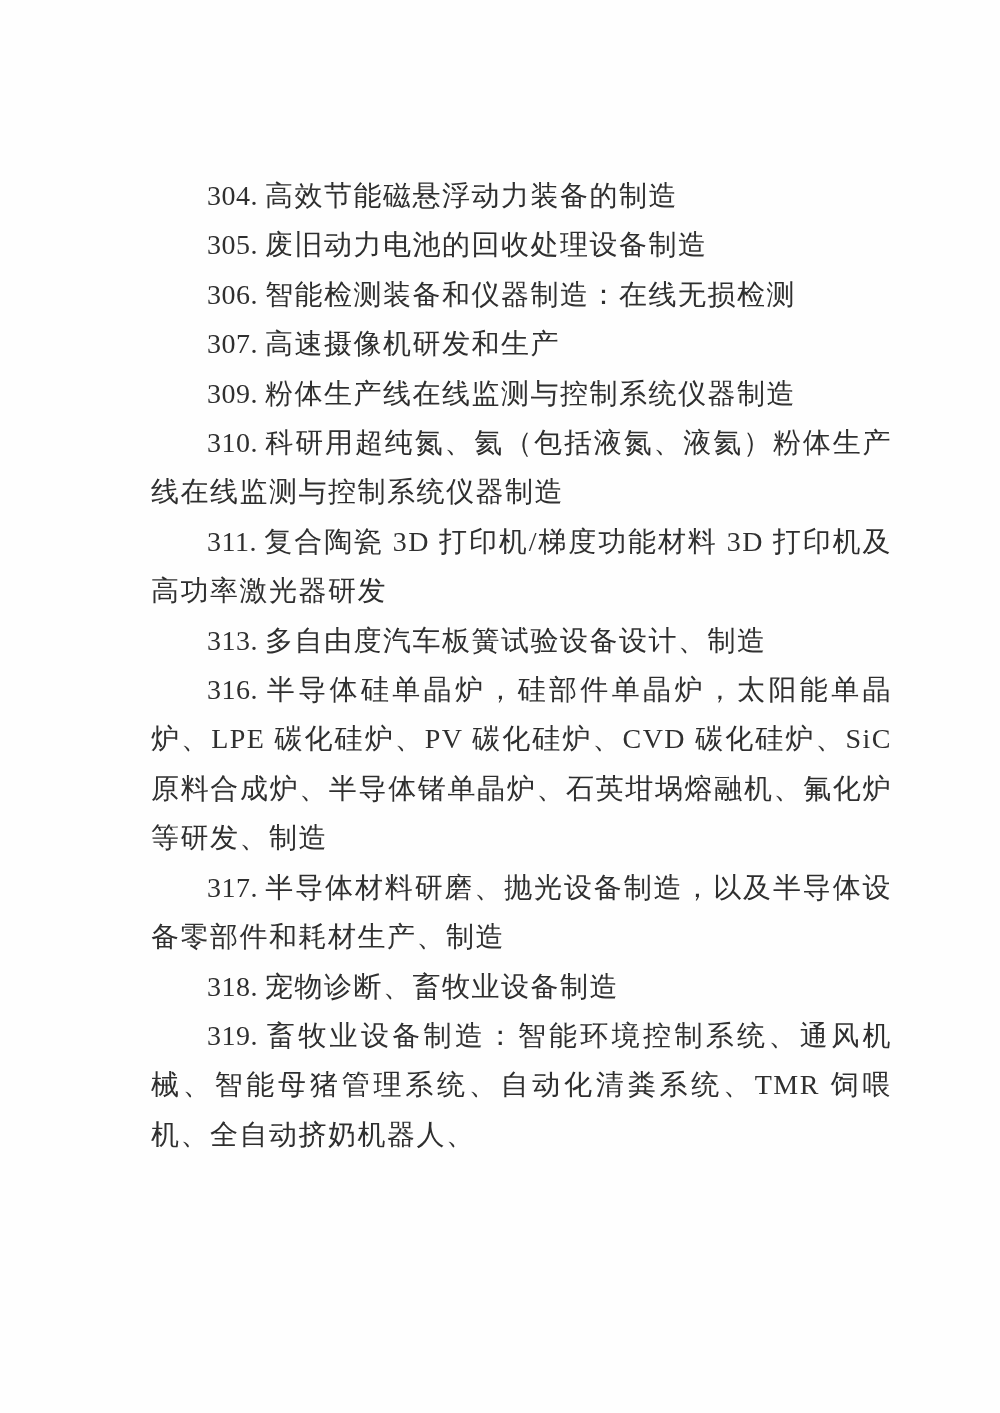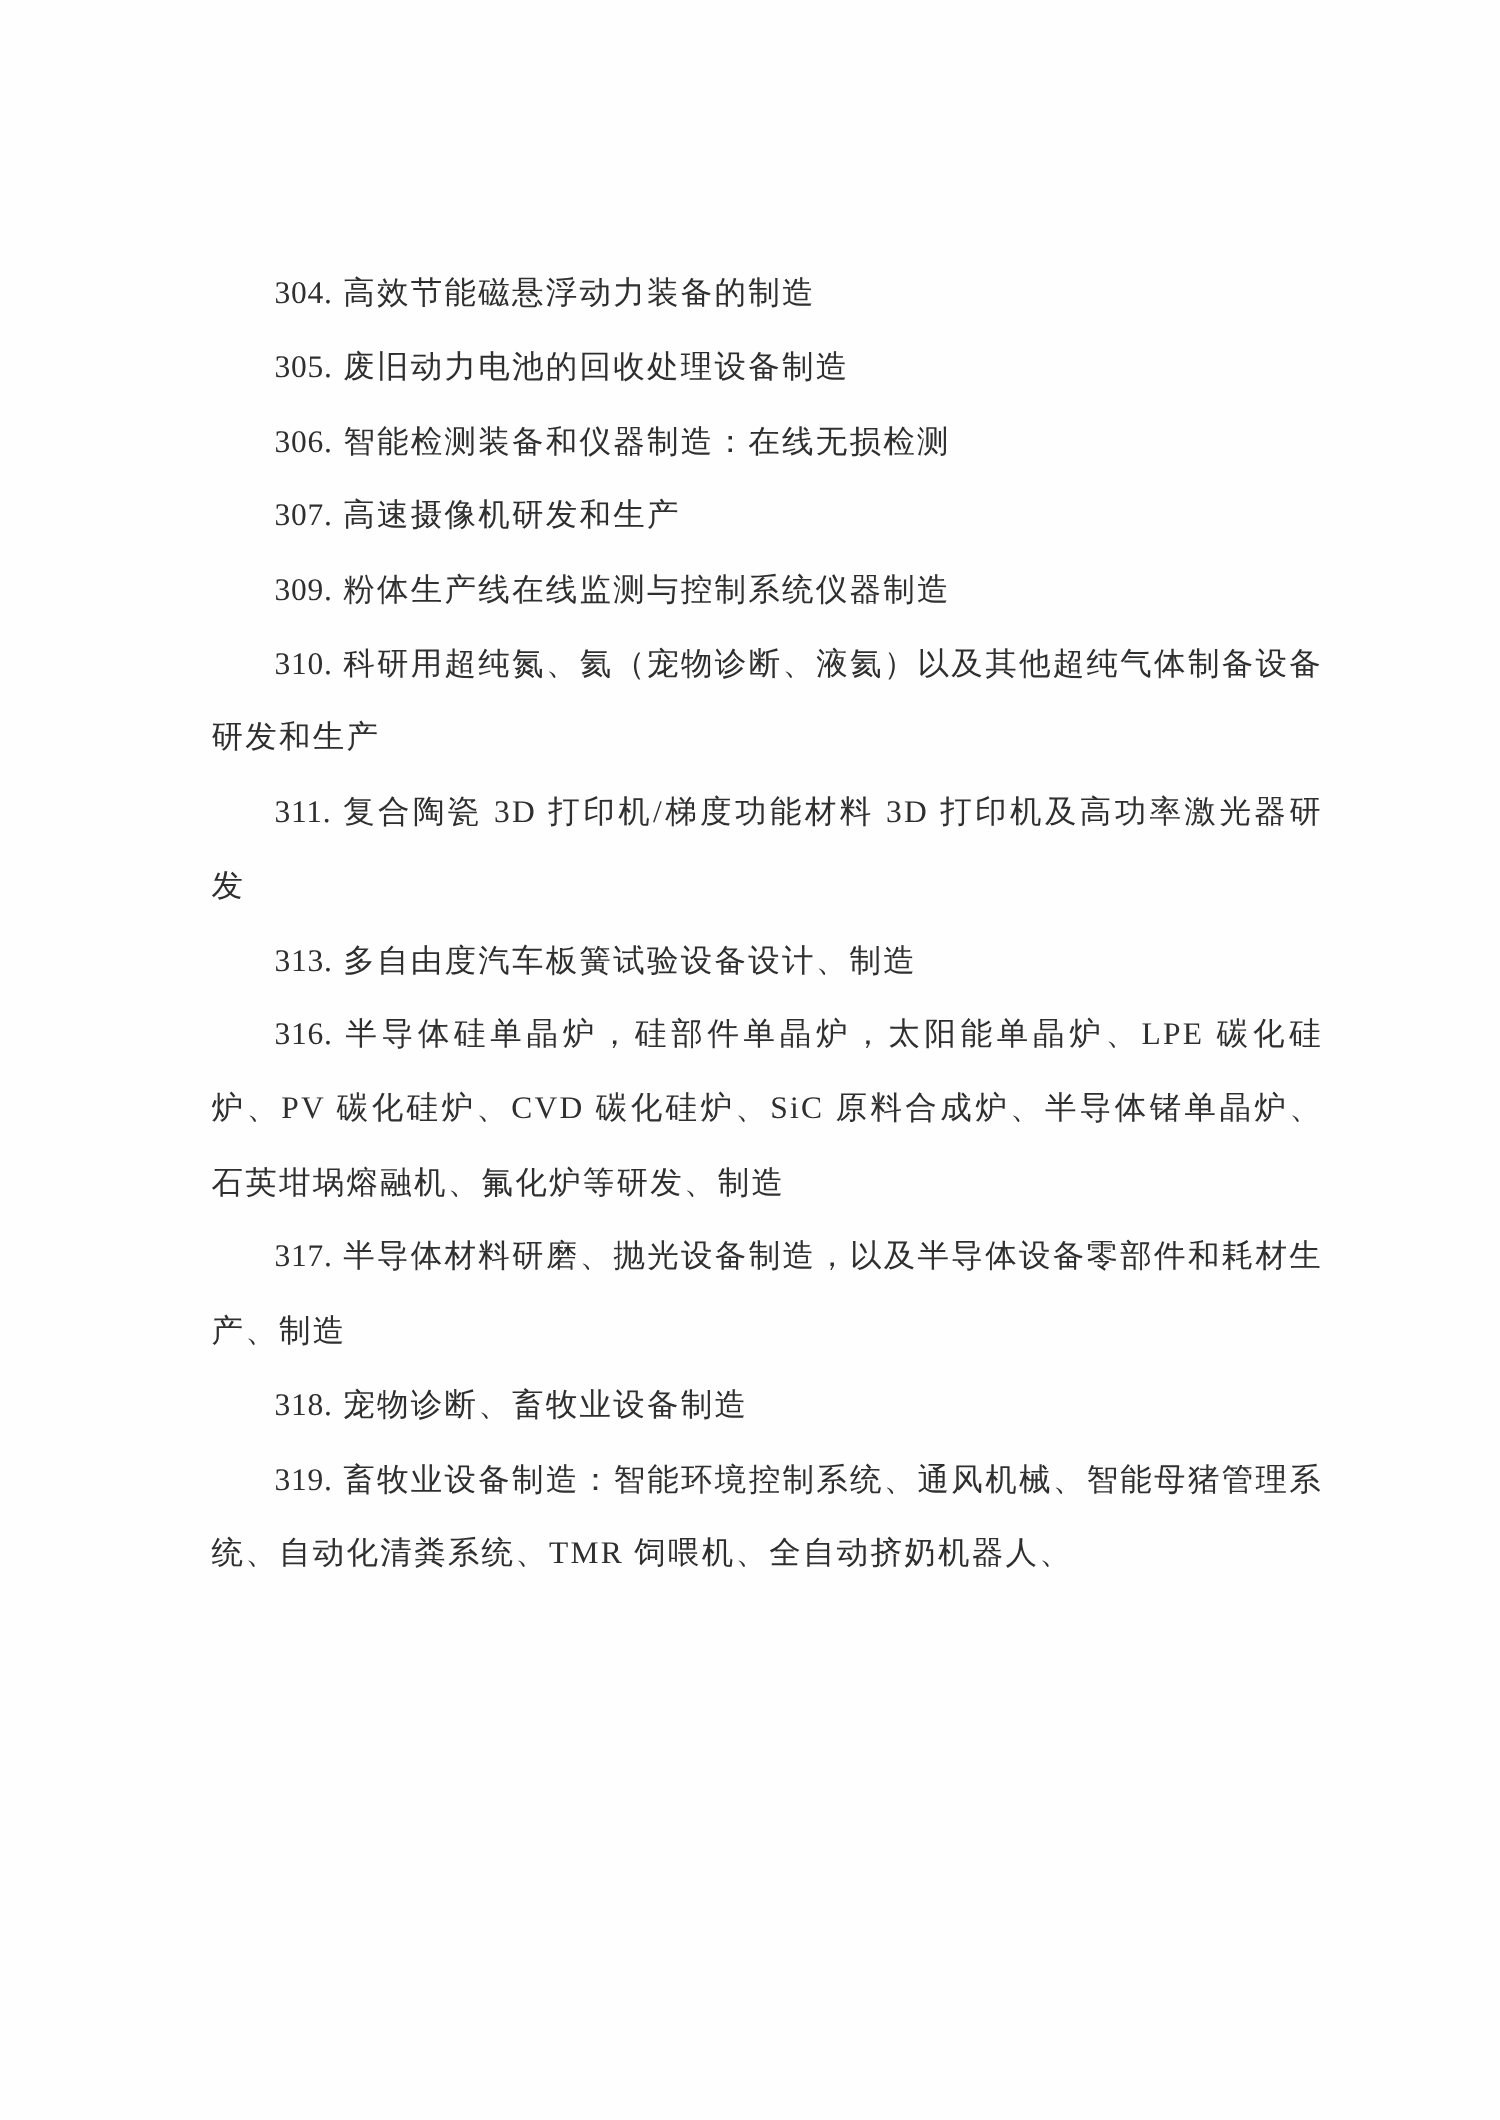--- a/index.html
+++ b/index.html
@@ -14,25 +14,25 @@
     font-family: "Liberation Serif", "DejaVu Serif", serif;
     overflow: hidden;
   }
   .page {
     position: absolute;
     inset: 0;
     background: #fefefe;
   }
   .content {
     position: absolute;
-    left: 141px;
+    left: 151px;
     top: 171px;
     width: 741px;
     color: #2f2f2f;
-    font-size: 21px;
+    font-size: 28px;
     line-height: 49.4px;
     letter-spacing: 1.5px;
     text-align: justify;
   }
   .para {
     margin: 0;
     padding: 0;
     text-indent: 2em;
   }
   .item-number {
@@ -43,21 +43,21 @@
 </head>
 <body>
 
 <div class="page" style="background: rgb(254, 254, 254);">
   <div class="content" style="color: rgb(47, 47, 47);">
       <p class="para"><span class="item-number">304.</span><span class="item-text">高效节能磁悬浮动力装备的制造</span></p>
       <p class="para"><span class="item-number">305.</span><span class="item-text">废旧动力电池的回收处理设备制造</span></p>
       <p class="para"><span class="item-number">306.</span><span class="item-text">智能检测装备和仪器制造：在线无损检测</span></p>
       <p class="para"><span class="item-number">307.</span><span class="item-text">高速摄像机研发和生产</span></p>
       <p class="para"><span class="item-number">309.</span><span class="item-text">粉体生产线在线监测与控制系统仪器制造</span></p>
-      <p class="para"><span class="item-number">310.</span><span class="item-text">科研用超纯氮、氦（宠物诊断、液氦）以及其他超纯气体制备设备研发和生产</span></p>
+      <p class="para"><span class="item-number">310.</span><span class="item-text">科研用超纯氮、氦（包括液氮、液氦）粉体生产线在线监测与控制系统仪器制造</span></p>
       <p class="para"><span class="item-number">311.</span><span class="item-text">复合陶瓷 3D 打印机/梯度功能材料 3D 打印机及高功率激光器研发</span></p>
       <p class="para"><span class="item-number">313.</span><span class="item-text">多自由度汽车板簧试验设备设计、制造</span></p>
       <p class="para"><span class="item-number">316.</span><span class="item-text">半导体硅单晶炉，硅部件单晶炉，太阳能单晶炉、LPE 碳化硅炉、PV 碳化硅炉、CVD 碳化硅炉、SiC 原料合成炉、半导体锗单晶炉、石英坩埚熔融机、氟化炉等研发、制造</span></p>
       <p class="para"><span class="item-number">317.</span><span class="item-text">半导体材料研磨、抛光设备制造，以及半导体设备零部件和耗材生产、制造</span></p>
       <p class="para"><span class="item-number">318.</span><span class="item-text">宠物诊断、畜牧业设备制造</span></p>
       <p class="para"><span class="item-number">319.</span><span class="item-text">畜牧业设备制造：智能环境控制系统、通风机械、智能母猪管理系统、自动化清粪系统、TMR 饲喂机、全自动挤奶机器人、</span></p>
     </div>
 </div>
 
 </body></html>

